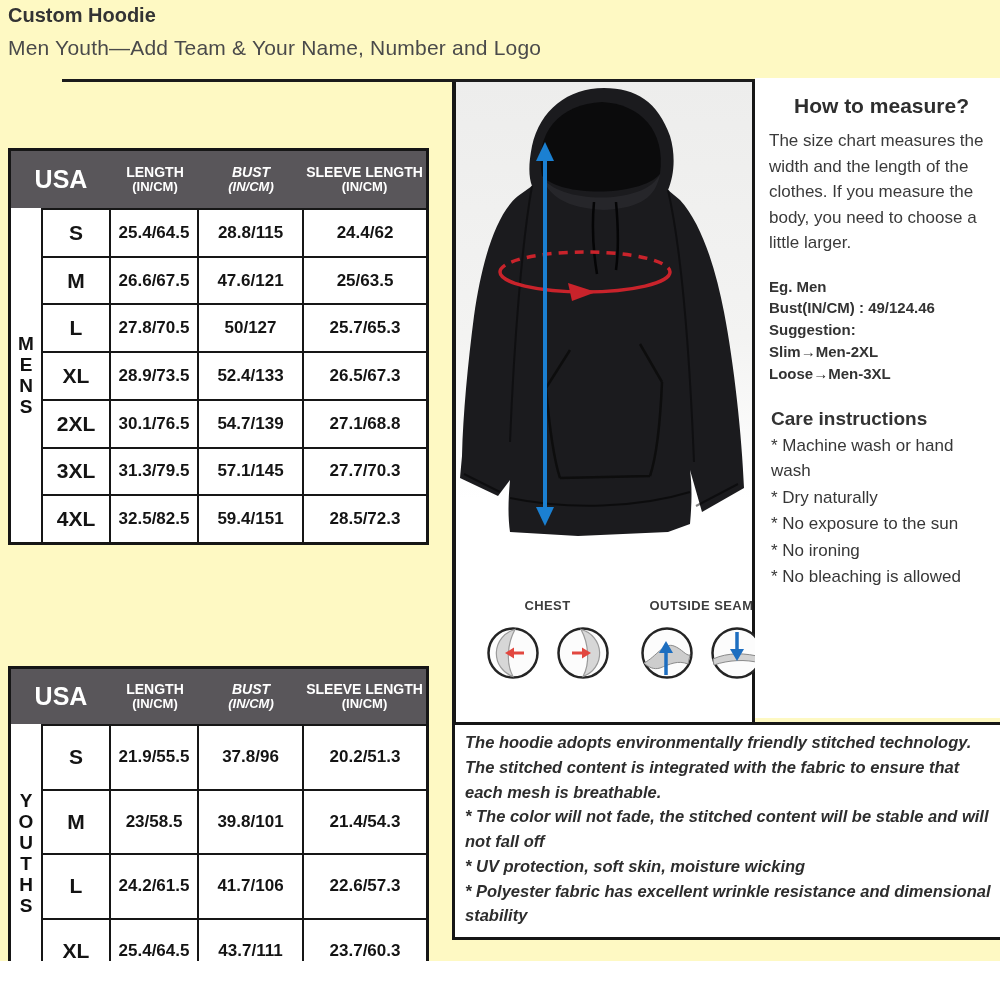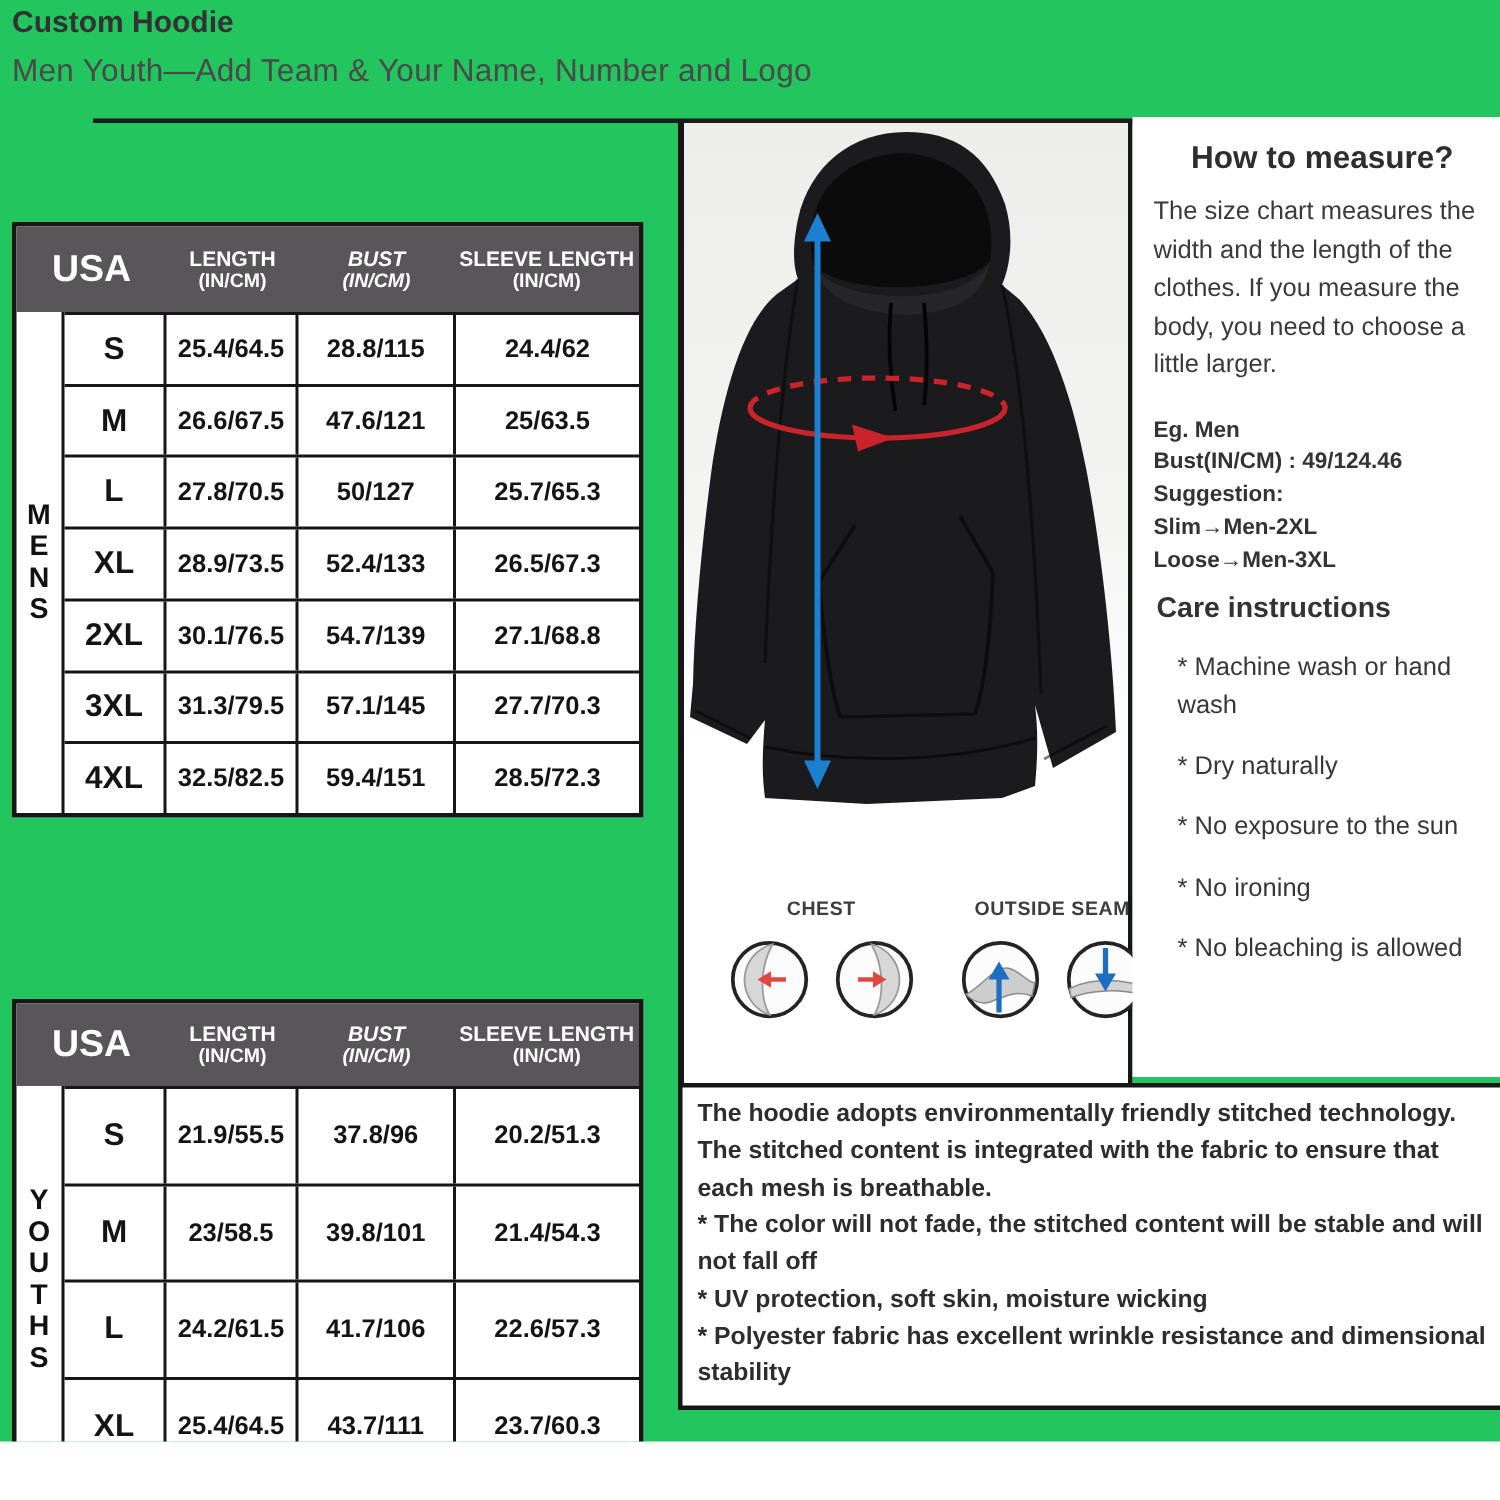--- a/index.html
+++ b/index.html
@@ -1,18 +1,18 @@
 <!DOCTYPE html>
 <html><head>
 <meta charset="utf-8">
 <style>
   html,body{margin:0;padding:0;}
   body{width:1000px;height:1000px;overflow:hidden;background:#fff;
        font-family:"Liberation Sans", sans-serif;color:#222;}
-  .canvas{position:relative;width:1000px;height:961px;background:#22c55e;overflow:hidden;}
+  .canvas{position:relative;width:1000px;height:961px;background:#fef9c3;overflow:hidden;}
 
   
   .page-title{position:absolute;left:8px;top:4px;font-size:20px;font-weight:bold;color:#333;}
   .page-subtitle{position:absolute;left:8px;top:36px;font-size:21px;color:#4a4a4a;letter-spacing:.2px;}
   .hr-top{position:absolute;left:62px;top:79px;width:938px;height:3px;background:#1c1c1c;}
 
   
   .size-table{position:absolute;left:8px;width:421px;border:3px solid #161616;background:#fff;
               display:flex;flex-direction:column;box-sizing:border-box;}
   .size-table.mens{top:148px;height:397px;}
@@ -47,29 +47,29 @@
              justify-content:center;gap:30px;padding-top:8px;box-sizing:border-box;background:#fff;padding-left:41px;}
   .icon-group{display:flex;flex-direction:column;align-items:center;gap:13px;}
   .icon-label{font-size:13px;font-weight:bold;color:#3d3d3d;letter-spacing:.4px;}
   .circles{display:flex;gap:16px;}
 
   
   .measure-panel{position:absolute;left:755px;top:78px;width:245px;height:640px;box-sizing:border-box;
                  padding:12px 6px 12px 14px;background:#fff;}
   .measure-heading{font-size:21px;font-weight:bold;color:#2e2e2e;text-align:center;margin:4px 0 10px 0;}
   .measure-body{font-size:17px;color:#3a3a3a;line-height:1.5;margin:0 0 20px 0;}
-  .example{font-size:15px;font-weight:bold;color:#333;line-height:1.45;margin-bottom:11px;}
+  .example{font-size:15px;font-weight:bold;color:#333;line-height:1.45;margin-bottom:24px;}
   .care-heading{font-size:19px;color:#333;margin:0 0 4px 2px;}
   .care-list{font-size:17px;color:#373737;line-height:1.45;}
-  .care-list div{margin:16px;}
+  .care-list div{margin:2px;}
 
   
   .features-box{position:absolute;left:452px;top:722px;width:560px;height:218px;box-sizing:border-box;
                 border:3px solid #161616;padding:5px 10px;background:#fff;}
-  .features-box p{margin:0;font-size:16.5px;font-weight:bold;color:#2d2d2d;line-height:1.5;}
+  .features-box p{margin:0;font-size:16.5px;font-weight:bold;color:#2d2d2d;line-height:1.5;font-style:italic;}
 </style>
 </head>
 <body>
 
 <div class="canvas">
 
   <div class="page-title">Custom Hoodie</div>
   <div class="page-subtitle">Men  Youth—Add Team &amp; Your Name, Number and Logo</div>
   <div class="hr-top"></div>
 

